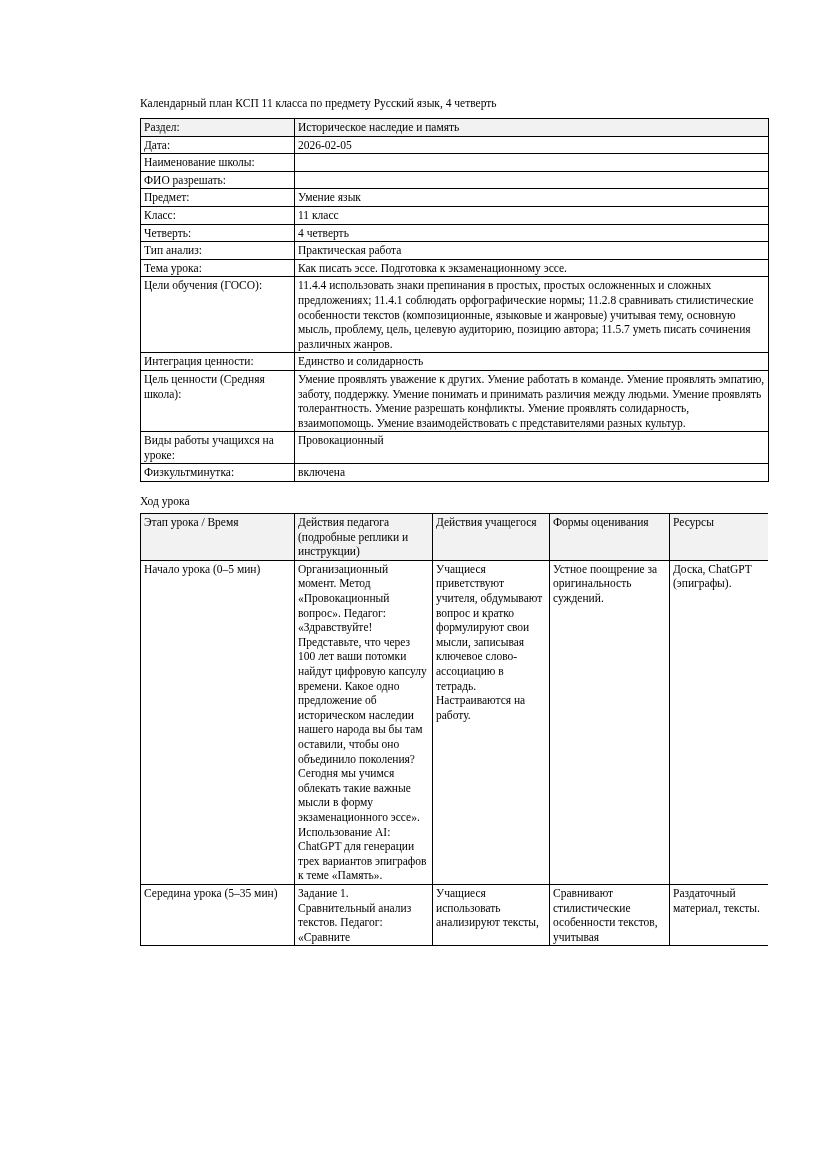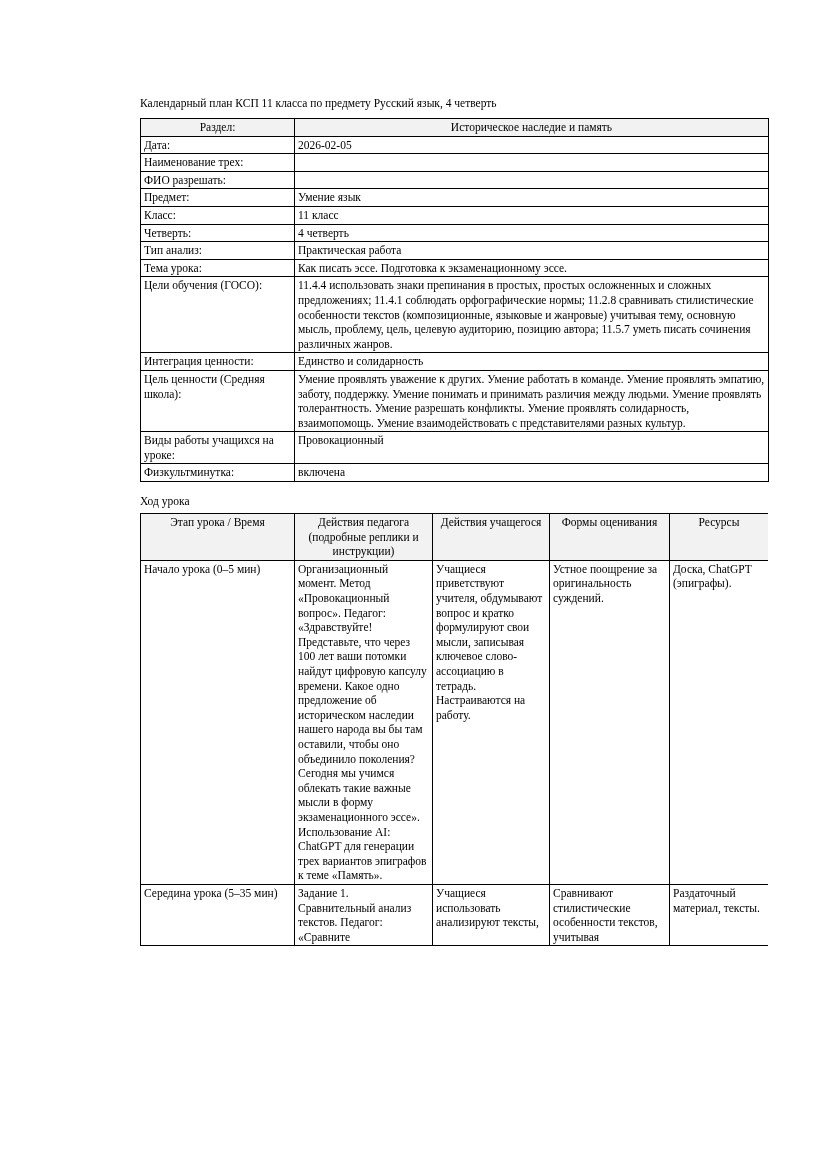--- a/index.html
+++ b/index.html
@@ -48,21 +48,21 @@
   }
   table.doc-table td {
     border: 1px solid #000000;
     padding: 1px 3px 1px 3px;
     vertical-align: top;
     line-height: 14.6px;
     word-wrap: break-word;
     overflow-wrap: break-word;
     hyphens: none;
   }
-  .shaded { background: #f2f2f2; text-align: center; }
+  .shaded { background: #f2f2f2; }
 
   
   .info-label { width: 154px; }
   .info-value { width: 474px; }
 
   
   .col-stage    { width: 154px; }
   .col-teacher  { width: 138px; }
   .col-student  { width: 117px; }
   .col-assess   { width: 120px; }
@@ -90,21 +90,21 @@
       <tbody>
         <tr class="shaded">
           <td>Раздел:</td>
           <td>Историческое наследие и память</td>
         </tr>
         <tr>
           <td>Дата:</td>
           <td>2026-02-05</td>
         </tr>
         <tr>
-          <td>Наименование трех:</td>
+          <td>Наименование школы:</td>
           <td>&nbsp;</td>
         </tr>
         <tr>
           <td>ФИО разрешать:</td>
           <td>&nbsp;</td>
         </tr>
         <tr>
           <td>Предмет:</td>
           <td>Умение язык</td>
         </tr>

